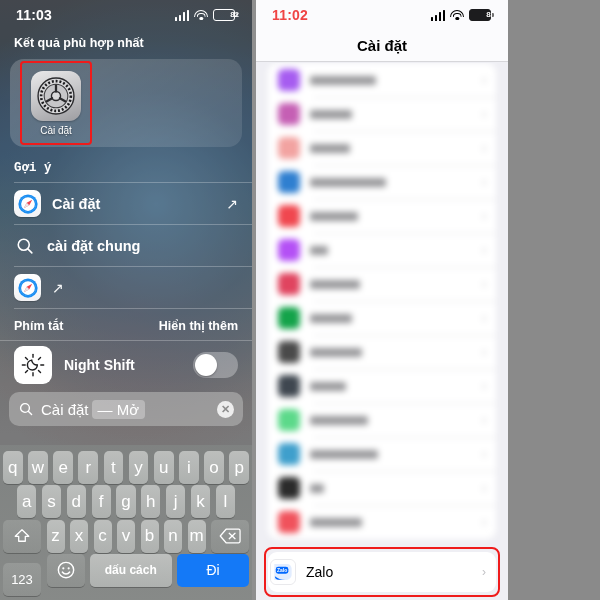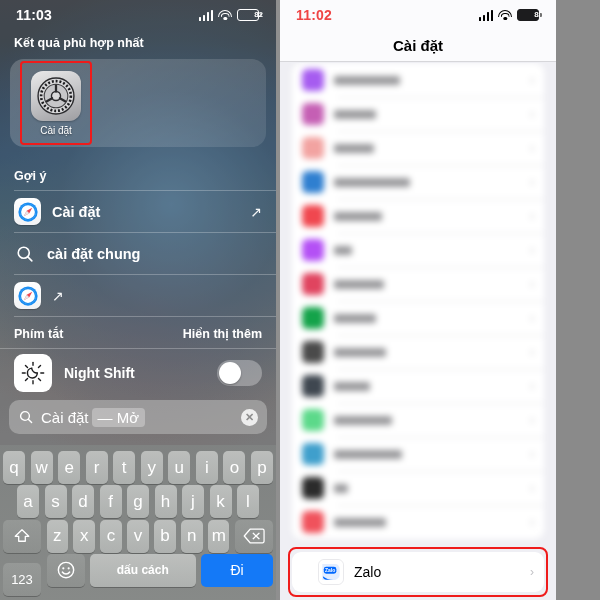--- a/index.html
+++ b/index.html
@@ -3,21 +3,21 @@
 <meta charset="utf-8">
 <style>
   * { margin:0; padding:0; box-sizing:border-box; }
   html,body { width:600px; height:600px; }
   body {
     font-family:"Liberation Sans", sans-serif;
     background:#8a8a8a;
     overflow:hidden;
     -webkit-font-smoothing:antialiased;
   }
-  .screens { display:flex; width:556px; height:600px; }
+  .screens { display:flex; width:508px; height:600px; }
 
   
   .left {
     position:relative;
     width:300px; height:600px;
     overflow:hidden;
     border-right:2px solid #8f8f8f;
   }
   .wallpaper {
     position:absolute; inset:0;
@@ -145,21 +145,21 @@
           position:relative; }
   .lrow + .lrow::before { content:""; position:absolute; left:46px; right:0; top:0; height:1px;
           background:#e3e3e6; }
   .ico { width:22px;height:22px;border-radius:5.5px;flex:none; }
   .rlabel { flex:1; font-size:12.5px; color:#000; }
   .chev { color:#c2c2c6; font-size:12px; padding-right:10px; }
   .blurred { filter:blur(3.2px); }
   .blurtext { height:9px; border-radius:2px; background:#7a7a7e; opacity:.78; }
   .zalo-wrap { margin:6px 12px 0; position:relative; }
   .zalo-row { background:#fff; border-radius:9px; height:40px; display:flex;
-              align-items:center; padding-left:26px; gap:10px;margin-top:13px; }
+              align-items:center; padding-left:2px; gap:10px;margin-top:13px; }
   .zalo-ico { width:26px;height:26px;border-radius:6px;background:#fff;flex:none;
     border:1px solid #e9e9ec; display:flex;align-items:center;justify-content:center;
     overflow:hidden; }
   .zalo-lbl { flex:1; font-size:14px; color:#000; }
 </style>
 </head>
 <body>
 
 <div class="screens">
 
@@ -208,21 +208,21 @@
                 <line x1="13.6" y1="30" x2="19.6" y2="26.6"></line>
                 <line x1="34.4" y1="30" x2="28.4" y2="26.6"></line>
               </g>
             </svg>
           </div>
           <div class="app-label">Cài đặt</div>
         </div>
         <div class="hl-box" style="left:10px;top:2px;width:72px;height:84px;"></div>
       </div>
 
-      <div class="sec-head" style="padding-top:22px;">Gợi ý</div>
+      <div class="sec-head" style="padding-top:14px;font-family:Liberation Mono, monospace;">Gợi ý</div>
       <div class="divline"></div>
 
       <div class="srow">
         <div class="safari">
           <svg width="22" height="22" viewBox="0 0 24 24" aria-hidden="true">
             <circle cx="12" cy="12" r="10.5" fill="#1b8ef2"></circle>
             <circle cx="12" cy="12" r="8.6" fill="#fff"></circle>
             <circle cx="12" cy="12" r="8.2" fill="none" stroke="#1b8ef2" stroke-width="1.4"></circle>
             <polygon points="16.6,7.4 10.6,10.6 7.4,16.6 13.4,13.4" fill="#f0454f"></polygon>
             <polygon points="7.4,16.6 13.4,13.4 10.6,10.6" fill="#e8e8ea"></polygon>

